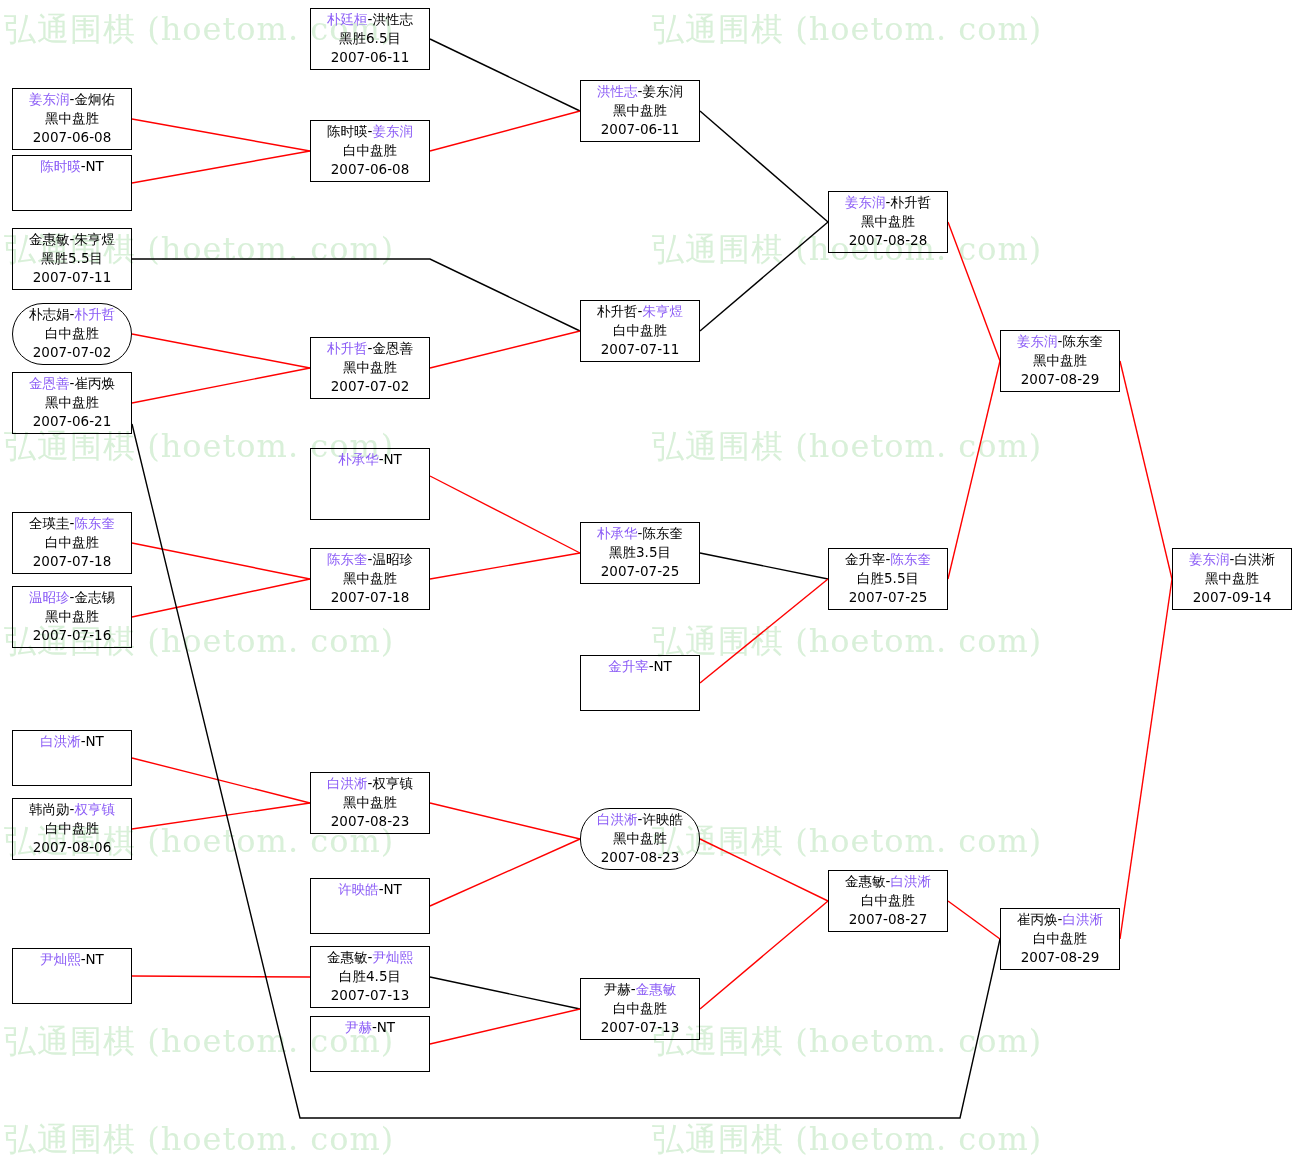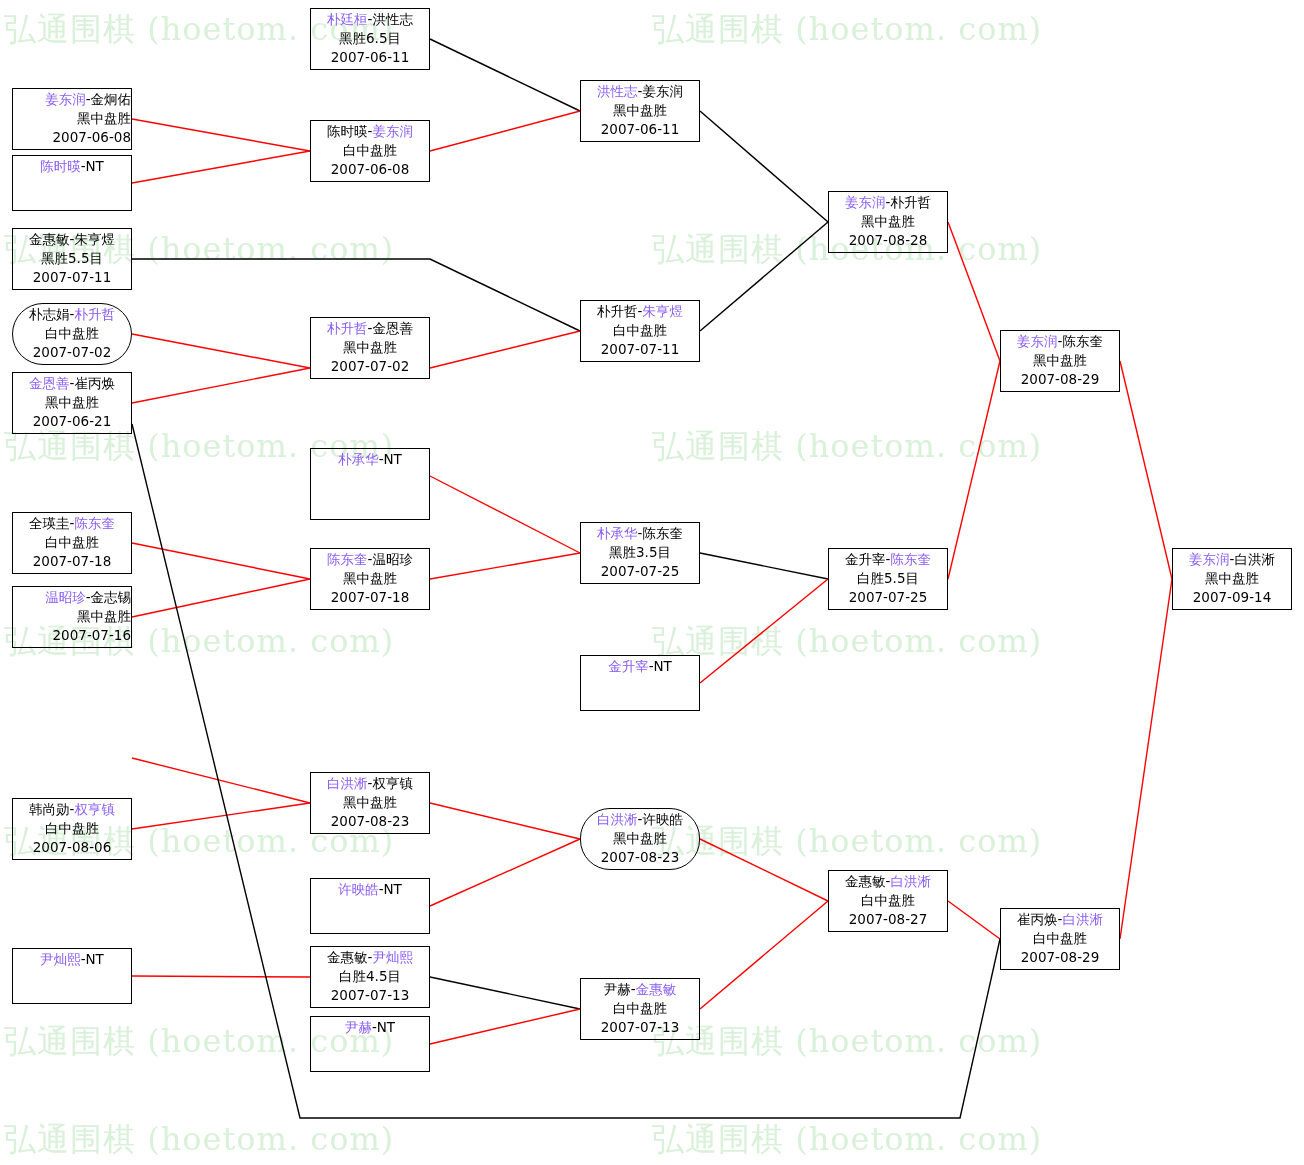--- a/index.html
+++ b/index.html
@@ -89,21 +89,21 @@
     <polyline points="132,424 300,1118 960,1118 1000,939" fill="none" stroke="#000000" stroke-width="1.4"></polyline>
     <polyline points="1120,939 1172,579" fill="none" stroke="#ff0000" stroke-width="1.4"></polyline>
   </svg>
 
 <div id="nodes">
     <div class="node" style="left: 310px; top: 8px; width: 120px; height: 62px;">
       <div class="ln"><span class="red">朴廷桓</span><span class="black">-</span><span class="black">洪性志</span></div>
       <div class="ln"><span class="black">黑胜6.5目</span></div>
       <div class="ln"><span class="black">2007-06-11</span></div>
     </div>
-    <div class="node" style="left: 12px; top: 88px; width: 120px; height: 62px; text-align: right;">
+    <div class="node" style="left: 12px; top: 88px; width: 120px; height: 62px;">
       <div class="ln"><span class="red">姜东润</span><span class="black">-</span><span class="black">金炯佑</span></div>
       <div class="ln"><span class="black">黑中盘胜</span></div>
       <div class="ln"><span class="black">2007-06-08</span></div>
     </div>
     <div class="node" style="left: 12px; top: 155px; width: 120px; height: 56px;">
       <div class="ln"><span class="red">陈时暎</span><span class="black">-NT</span></div>
     </div>
     <div class="node" style="left: 310px; top: 120px; width: 120px; height: 62px;">
       <div class="ln"><span class="black">陈时暎</span><span class="black">-</span><span class="red">姜东润</span></div>
       <div class="ln"><span class="black">白中盘胜</span></div>
@@ -122,21 +122,21 @@
     <div class="node" style="left: 12px; top: 303px; width: 120px; height: 62px; border-radius: 31px;">
       <div class="ln"><span class="black">朴志娟</span><span class="black">-</span><span class="red">朴升哲</span></div>
       <div class="ln"><span class="black">白中盘胜</span></div>
       <div class="ln"><span class="black">2007-07-02</span></div>
     </div>
     <div class="node" style="left: 12px; top: 372px; width: 120px; height: 62px;">
       <div class="ln"><span class="red">金恩善</span><span class="black">-</span><span class="black">崔丙焕</span></div>
       <div class="ln"><span class="black">黑中盘胜</span></div>
       <div class="ln"><span class="black">2007-06-21</span></div>
     </div>
-    <div class="node" style="left: 310px; top: 317px; width: 120px; height: 62px;">
+    <div class="node" style="left: 310px; top: 337px; width: 120px; height: 62px;">
       <div class="ln"><span class="red">朴升哲</span><span class="black">-</span><span class="black">金恩善</span></div>
       <div class="ln"><span class="black">黑中盘胜</span></div>
       <div class="ln"><span class="black">2007-07-02</span></div>
     </div>
     <div class="node" style="left: 580px; top: 300px; width: 120px; height: 62px;">
       <div class="ln"><span class="black">朴升哲</span><span class="black">-</span><span class="red">朱亨煜</span></div>
       <div class="ln"><span class="black">白中盘胜</span></div>
       <div class="ln"><span class="black">2007-07-11</span></div>
     </div>
     <div class="node" style="left: 828px; top: 191px; width: 120px; height: 62px;">
@@ -145,21 +145,21 @@
       <div class="ln"><span class="black">2007-08-28</span></div>
     </div>
     <div class="node" style="left: 310px; top: 448px; width: 120px; height: 72px;">
       <div class="ln"><span class="red">朴承华</span><span class="black">-NT</span></div>
     </div>
     <div class="node" style="left: 12px; top: 512px; width: 120px; height: 62px;">
       <div class="ln"><span class="black">全瑛圭</span><span class="black">-</span><span class="red">陈东奎</span></div>
       <div class="ln"><span class="black">白中盘胜</span></div>
       <div class="ln"><span class="black">2007-07-18</span></div>
     </div>
-    <div class="node" style="left: 12px; top: 586px; width: 120px; height: 62px; text-align: right;">
+    <div class="node" style="left: 12px; top: 586px; width: 120px; height: 62px;">
       <div class="ln"><span class="red">温昭珍</span><span class="black">-</span><span class="black">金志锡</span></div>
       <div class="ln"><span class="black">黑中盘胜</span></div>
       <div class="ln"><span class="black">2007-07-16</span></div>
     </div>
     <div class="node" style="left: 310px; top: 548px; width: 120px; height: 62px;">
       <div class="ln"><span class="red">陈东奎</span><span class="black">-</span><span class="black">温昭珍</span></div>
       <div class="ln"><span class="black">黑中盘胜</span></div>
       <div class="ln"><span class="black">2007-07-18</span></div>
     </div>
     <div class="node" style="left: 580px; top: 522px; width: 120px; height: 62px;">
@@ -173,20 +173,23 @@
     <div class="node" style="left: 828px; top: 548px; width: 120px; height: 62px;">
       <div class="ln"><span class="black">金升宰</span><span class="black">-</span><span class="red">陈东奎</span></div>
       <div class="ln"><span class="black">白胜5.5目</span></div>
       <div class="ln"><span class="black">2007-07-25</span></div>
     </div>
     <div class="node" style="left: 1000px; top: 330px; width: 120px; height: 62px;">
       <div class="ln"><span class="red">姜东润</span><span class="black">-</span><span class="black">陈东奎</span></div>
       <div class="ln"><span class="black">黑中盘胜</span></div>
       <div class="ln"><span class="black">2007-08-29</span></div>
     </div>
+    <div class="node" style="left: 12px; top: 730px; width: 120px; height: 56px;">
+      <div class="ln"><span class="red">白洪淅</span><span class="black">-NT</span></div>
+    </div>
     <div class="node" style="left: 12px; top: 798px; width: 120px; height: 62px;">
       <div class="ln"><span class="black">韩尚勋</span><span class="black">-</span><span class="red">权亨镇</span></div>
       <div class="ln"><span class="black">白中盘胜</span></div>
       <div class="ln"><span class="black">2007-08-06</span></div>
     </div>
     <div class="node" style="left: 310px; top: 772px; width: 120px; height: 62px;">
       <div class="ln"><span class="red">白洪淅</span><span class="black">-</span><span class="black">权亨镇</span></div>
       <div class="ln"><span class="black">黑中盘胜</span></div>
       <div class="ln"><span class="black">2007-08-23</span></div>
     </div>

